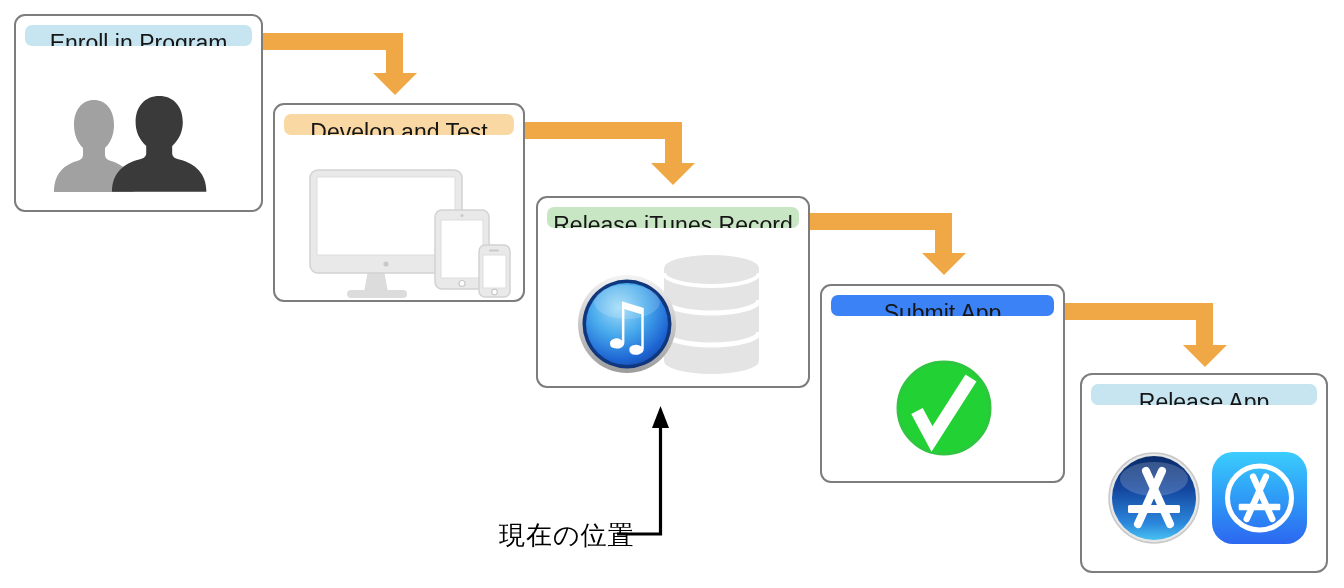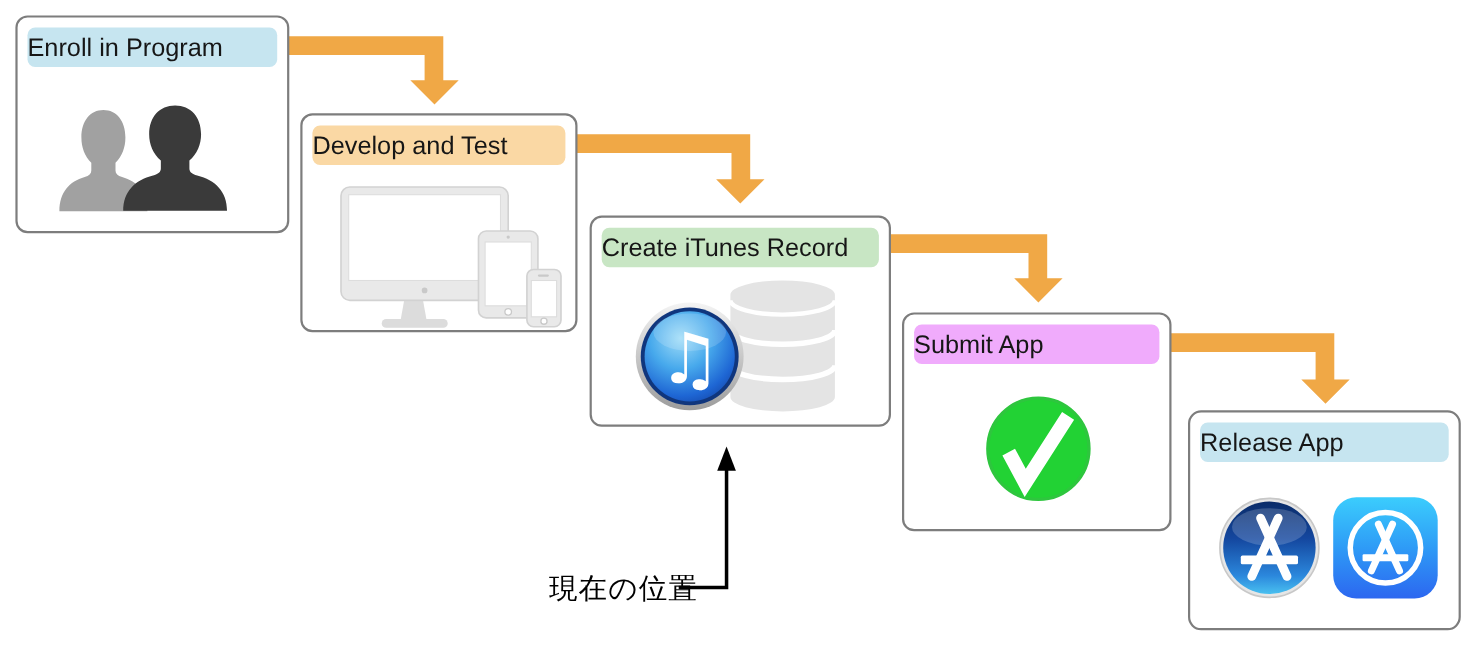--- a/index.html
+++ b/index.html
@@ -11,22 +11,22 @@
   .box{
     position:absolute;z-index:2;box-sizing:border-box;background:#fff;
     border:2.5px solid #7d7d7d;border-radius:11px;
   }
   .box1{left:14px;top:14px;width:249px;height:198px;}
   .box2{left:273px;top:103px;width:252px;height:199px;}
   .box3{left:536px;top:196px;width:274px;height:192px;}
   .box4{left:820px;top:284px;width:245px;height:199px;}
   .box5{left:1080px;top:373px;width:248px;height:200px;border-radius:12px;}
   .box-header{
-    margin:9px 9px 0 9px;height:36px;line-height:36px;border-radius:7px;
-    text-align:left;font-size:23px;color:#161616;white-space:nowrap;overflow:hidden;
+    margin:9px 9px 0 9px;height:21px;line-height:36px;border-radius:7px;
+    text-align:center;font-size:23px;color:#161616;white-space:nowrap;overflow:hidden;
   }
   .box-content{position:absolute;left:0;top:0;right:0;bottom:0;}
   .box-content svg{position:absolute;left:0;top:0;}
   .annotation-label{
     position:absolute;left:499px;top:518px;z-index:2;
     font-size:26px;color:#000;white-space:nowrap;letter-spacing:1px;
   }
 </style>
 </head>
 <body>
@@ -82,21 +82,21 @@
           <rect x="204" y="140" width="31" height="52" rx="6" fill="#E9E9E9" stroke="#D2D2D2" stroke-width="1.5"></rect>
           <rect x="208" y="150" width="23" height="33" fill="#FFFFFF" stroke="#DDDDDD" stroke-width="1"></rect>
           <rect x="214" y="144.5" width="10" height="2" rx="1" fill="#C9C9C9"></rect>
           <circle cx="219.5" cy="187" r="2.8" fill="#FFFFFF" stroke="#C9C9C9" stroke-width="1.2"></circle>
         </g>
       </svg>
     </div>
   </div>
 
   <div class="box box3" style="border-color: rgb(125, 125, 125);">
-    <div class="box-header" style="background-color: rgb(200, 230, 196);">Create iTunes Record</div>
+    <div class="box-header" style="background-color: rgb(200, 230, 196);">Release iTunes Record</div>
     <div class="box-content">
       <svg width="274" height="192" viewBox="0 0 274 192">
         <defs>
           <linearGradient id="silver" x1="0" y1="0" x2="0" y2="1">
             <stop offset="0" stop-color="#F4F4F4"></stop>
               <stop offset="1" stop-color="#9C9C9C"></stop>
           </linearGradient>
           <radialGradient id="itunesBlue" cx="0.4" cy="0.3" r="0.85">
             <stop offset="0" stop-color="#9FDCF8"></stop>
             <stop offset="0.4" stop-color="#47A9EC"></stop>
@@ -117,21 +117,21 @@
           <circle cx="89" cy="126" r="44.5" fill="#10367D"></circle>
           <circle cx="89" cy="126" r="41" fill="url(#itunesBlue)"></circle>
           <ellipse cx="89" cy="104" rx="33" ry="17" fill="#FFFFFF" opacity="0.16"></ellipse>
           <text x="89" y="150" font-size="64" fill="#FFFFFF" text-anchor="middle" font-family="DejaVu Sans, sans-serif">♫</text>
         </g>
       </svg>
     </div>
   </div>
 
   <div class="box box4" style="border-color: rgb(125, 125, 125);">
-    <div class="box-header" style="background-color: #f0abfc;">Submit App</div>
+    <div class="box-header" style="background-color: #3b82f6;">Submit App</div>
     <div class="box-content">
       <svg width="245" height="199" viewBox="0 0 245 199">
         <circle cx="122" cy="122" r="46" fill="#22D234" stroke="#2EC63E" stroke-width="3"></circle>
         <polyline points="95,125 110,153 149,92" fill="none" stroke="#FFFFFF" stroke-width="13" stroke-linecap="butt" stroke-linejoin="miter"></polyline>
       </svg>
     </div>
   </div>
 
   <div class="box box5" style="border-color: rgb(125, 125, 125);">
     <div class="box-header" style="background-color: rgb(198, 229, 240);">Release App</div>

